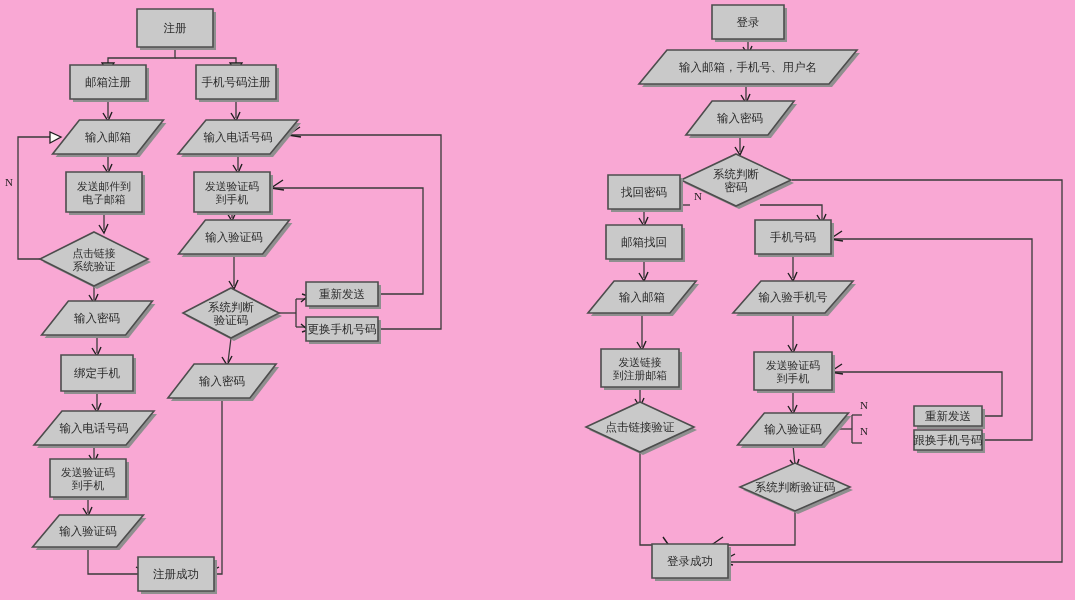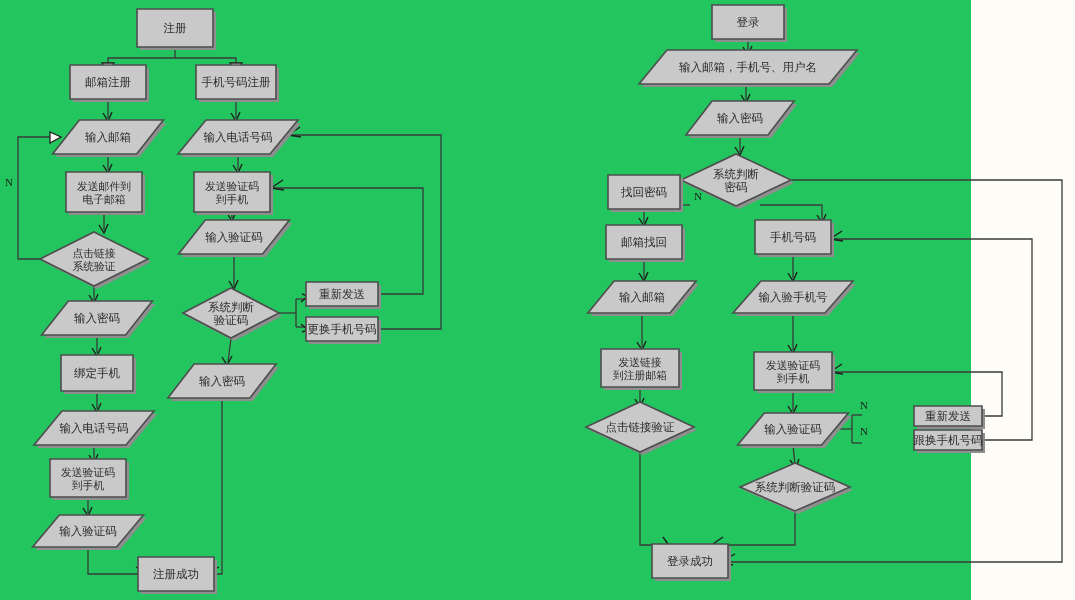--- a/index.html
+++ b/index.html
@@ -1,18 +1,18 @@
 <!DOCTYPE html>
 <html><head>
 <meta charset="utf-8">
 <style>
   html,body{margin:0;padding:0;background:#fdfcf7;}
   body{width:1075px;height:600px;overflow:hidden;
        font-family:"Liberation Serif","DejaVu Serif",serif;}
-  #stage{position:relative;width:971px;height:600px;background:#22c55e;}
+  #stage{position:relative;width:1075px;height:600px;background:#f9a8d4;}
   svg{display:block;}
   .node-fill{fill:#c9c9c9;stroke:#4d4d4d;stroke-width:1.6;}
   .node-shadow{fill:#8f8f8f;}
   .edge{fill:none;stroke:#3a3a3a;stroke-width:1.3;stroke-linejoin:miter;}
   .arrowhead{fill:none;stroke:#1f1f1f;stroke-width:1.4;}
   .arrowhollow{fill:#fdfcf7;stroke:#1f1f1f;stroke-width:1.3;}
   text.lbl{fill:#2b2b2b;font-size:11.5px;text-anchor:middle;
            font-family:"Liberation Serif","DejaVu Serif",serif;}
   text.lbl.sm{font-size:10.8px;}
   text.nmark{fill:#1b1b1b;font-size:11px;text-anchor:middle;

